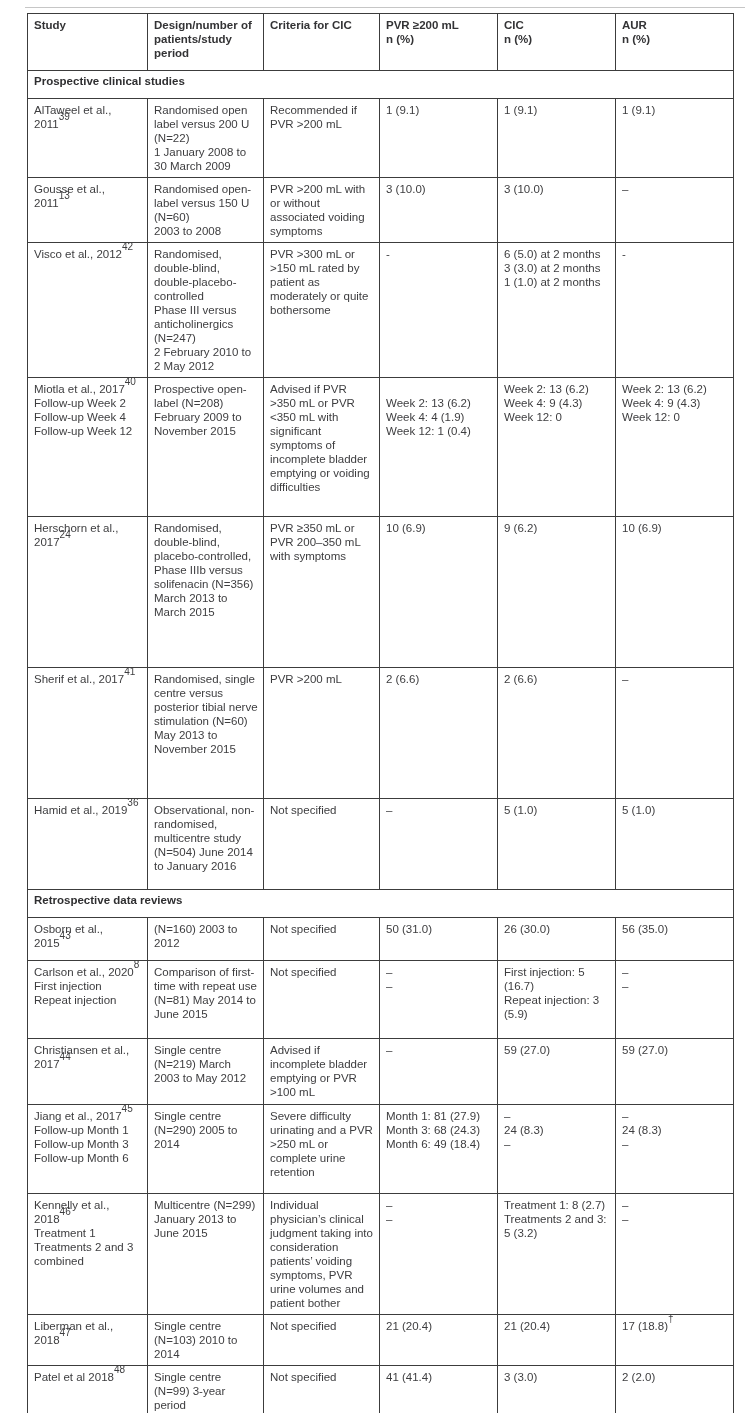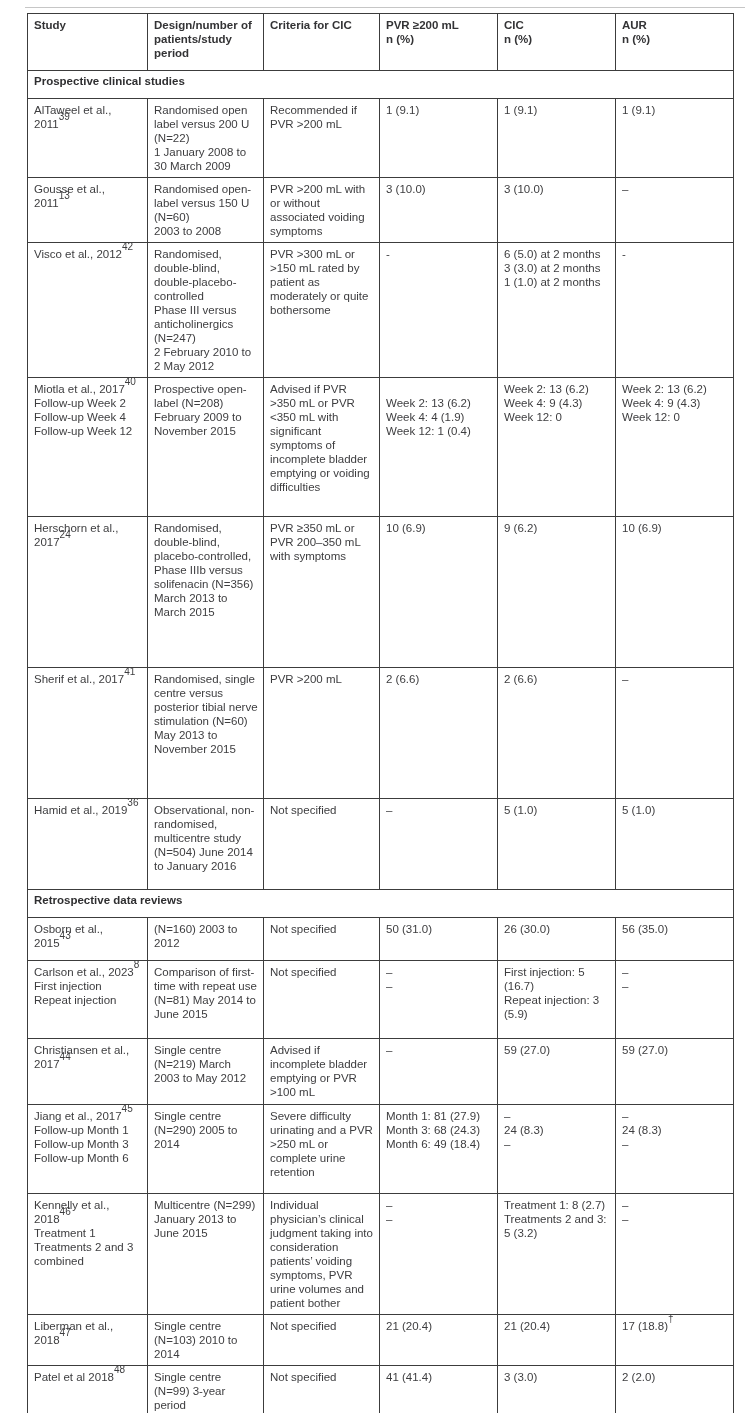--- a/index.html
+++ b/index.html
@@ -287,21 +287,21 @@
           </td>
           <td>
             <div class="line">26 (30.0)</div>
           </td>
           <td>
             <div class="line">56 (35.0)</div>
           </td>
         </tr>
         <tr style="height: 78px;">
           <td>
-            <div class="line"><span>Carlson et al., 2023</span><sup>8</sup></div>
+            <div class="line"><span>Carlson et al., 2020</span><sup>8</sup></div>
             <div class="line">First injection</div>
             <div class="line">Repeat injection</div>
           </td>
           <td>
             <div class="line">Comparison of first-time with repeat use (N=81) May 2014 to June 2015</div>
           </td>
           <td>
             <div class="line">Not specified</div>
           </td>
           <td>

